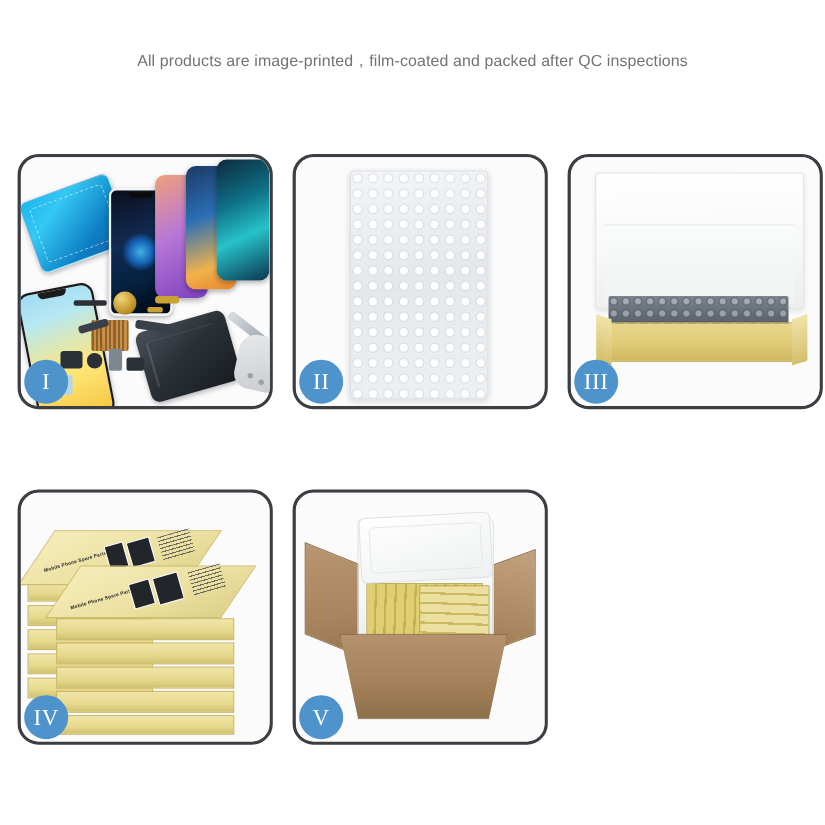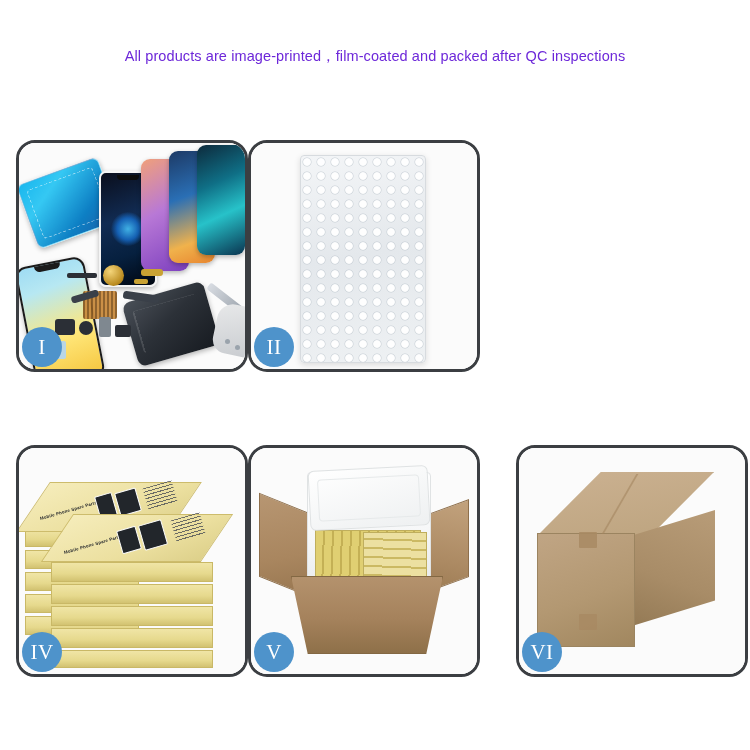--- a/index.html
+++ b/index.html
@@ -18,42 +18,42 @@
   .title{
     font-size:37px;line-height:46px;
     font-weight:400;letter-spacing:2.0px;
     color:#1a1a1a;white-space:nowrap;
     font-family:"Liberation Sans", sans-serif;
   }
   .subtitle{
     margin-top:9px;
     font-size:14.5px;line-height:19px;
     letter-spacing:.1px;
-    color:#6d28d9;white-space:nowrap;
+    color:#737373;white-space:nowrap;
   }
 
   
   .grid{position:absolute;left:16px;top:140px;width:734px;height:545px;}
   .panel{
     position:absolute;
     width:232px;height:232px;
     border:3px solid #3b3e42;
     border-radius:19px;
     background:#fdfdfd;
     box-sizing:border-box;
     overflow:visible;
   }
   .panel .clip{
     position:absolute;inset:0;
     border-radius:16px;
     overflow:hidden;
     background:#fbfbfb;
   }
   .p-c0{left:0;}
-  .p-c1{left:232px;text-decoration:underline;}
+  .p-c1{left:250px;text-decoration:underline;}
   .p-c2{left:500px;}
   .p-r0{top:0;}
   .p-r1{top:305px;}
 
   
   .badge{
     position:absolute;
     left:3px;bottom:2px;
     width:40px;height:40px;border-radius:50%;
     background:#4e93cb;
@@ -360,20 +360,28 @@
         <div class="flex-in" style="left:95px;top:70px;"></div>
         <div class="tape" style="left:95px;top:28px;width:9px;height:9px;"></div>
         <div class="tape" style="left:86px;top:118px;width:10px;height:10px;"></div>
         <div class="tape" style="left:76px;top:190px;width:11px;height:18px;"></div>
         <div class="tape" style="left:130px;top:188px;width:11px;height:18px;"></div>
         <div class="bubbag"></div>
       </div>
       <div class="badge">II</div>
     </div>
 
+    <div class="panel p-r0 p-c2">
+      <div class="clip">
+        <div class="foam-lid"></div>
+        <div class="bwrap"></div>
+        <div class="tray"></div>
+      </div>
+      <div class="badge">III</div>
+    </div>
 
     <div class="panel p-r1 p-c0">
       <div class="clip">
         <div class="stack">
 
           <div class="sbox" style="left:2px;top:62px;width:112px;height:17px;"></div>
           <div class="sbox" style="left:2px;top:84px;width:112px;height:17px;"></div>
           <div class="sbox" style="left:2px;top:106px;width:112px;height:17px;"></div>
           <div class="sbox" style="left:2px;top:128px;width:112px;height:17px;"></div>
           <div class="sbox" style="left:2px;top:150px;width:112px;height:17px;"></div>
@@ -406,26 +414,15 @@
         <div class="flapR"></div>
         <div class="foamBox"></div>
         <div class="ybars"></div>
         <div class="ybars2"></div>
         <div class="foamLidV"></div>
         <div class="cartonBody"></div>
       </div>
       <div class="badge">V</div>
     </div>
 
-    <div class="panel p-r1 p-c2">
-      <div class="clip">
-        <div class="cb-top"></div>
-        <div class="cb-side"></div>
-        <div class="cb-front"></div>
-        <div class="cb-tape" style="left:60px;top:84px;width:18px;height:16px;"></div>
-        <div class="cb-tape" style="left:60px;top:166px;width:18px;height:16px;"></div>
-        <div class="flag" style="left:100px;top:26px;width:1.5px;height:60px;transform:skewX(-30deg);"></div>
-      </div>
-      <div class="badge">VI</div>
-    </div>
 
   </div>
 </div>
 
 </body></html>

